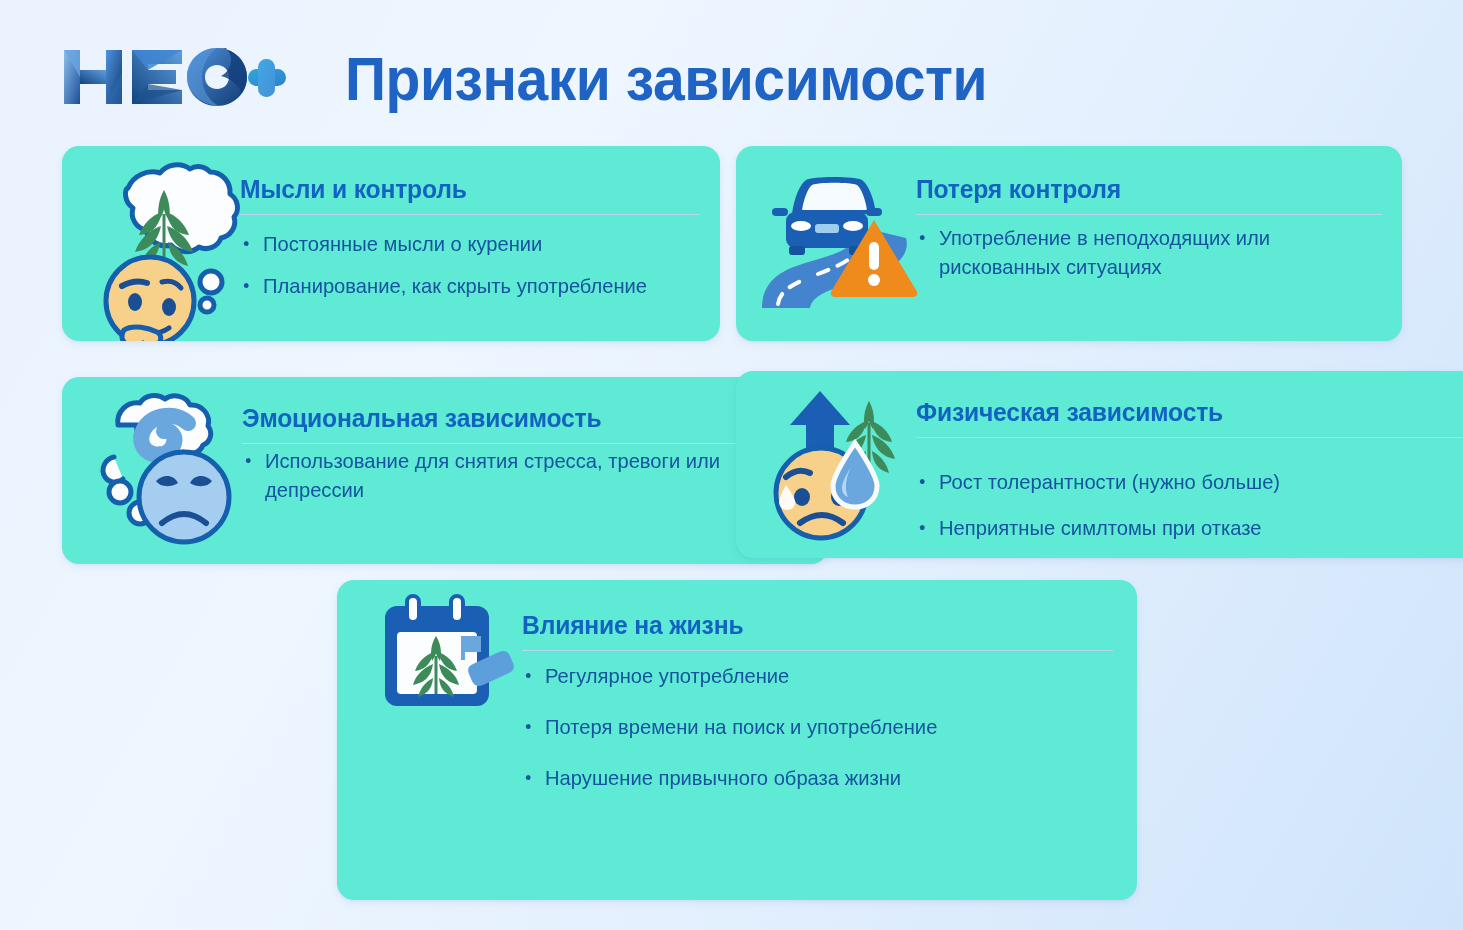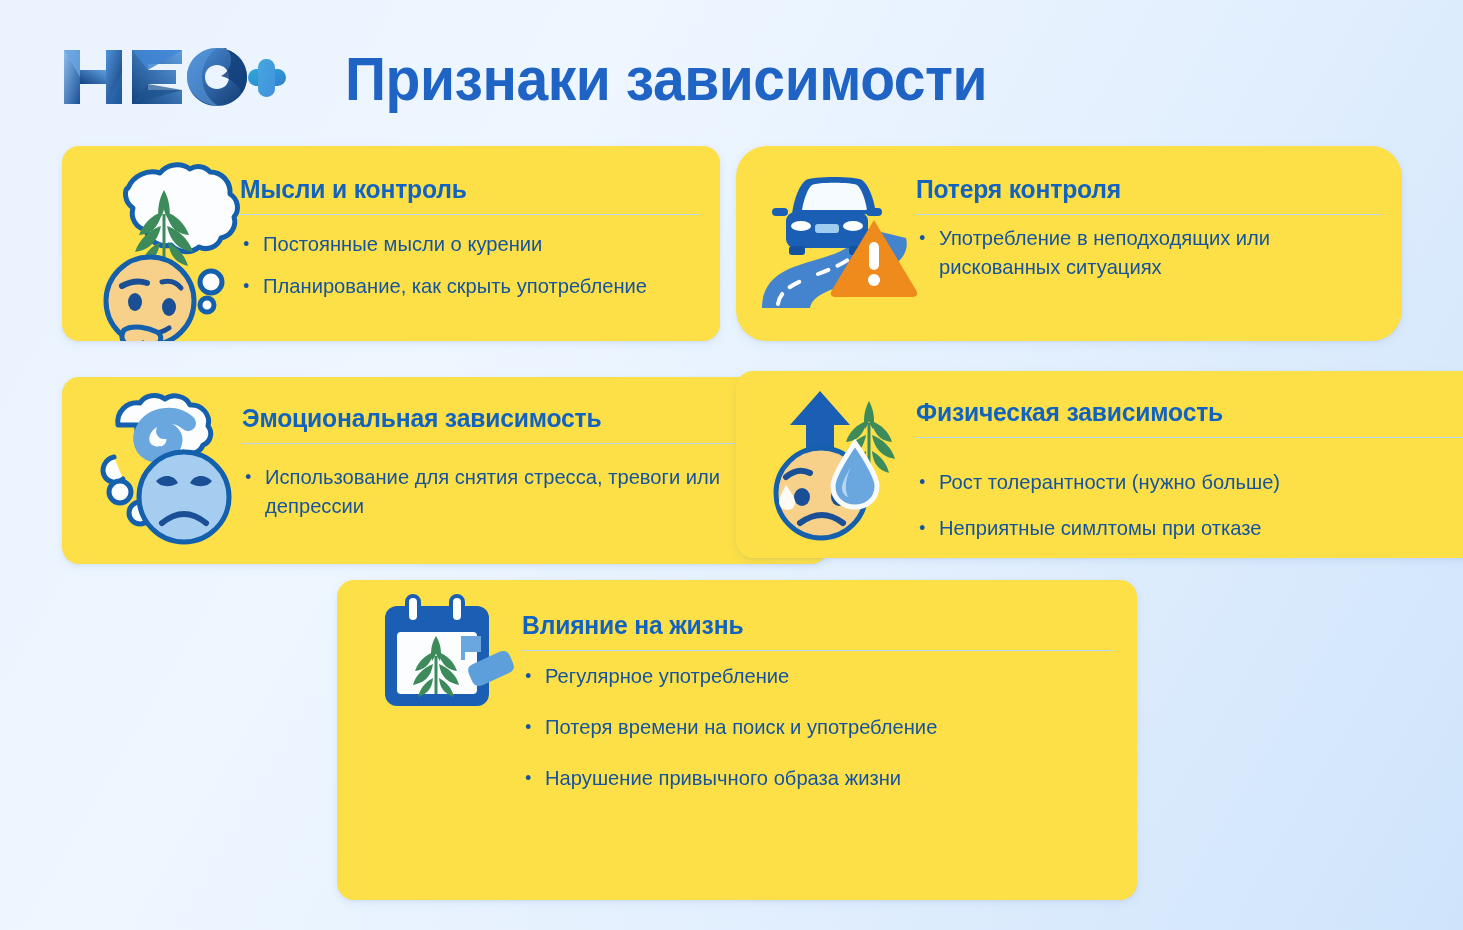--- a/index.html
+++ b/index.html
@@ -41,29 +41,29 @@
     font-family: "Liberation Sans Narrow", "Liberation Sans", sans-serif;
     transform: scaleX(0.92);
     transform-origin: left center;
     line-height: 78px;
     white-space: nowrap;
   }
 
   
   .card {
     position: absolute;
-    background: #fde047;
+    background: #5eead4;
     border-radius: 17px;
     box-shadow: 0 3px 9px rgba(65,120,190,0.10), 0 1px 2px rgba(65,120,190,0.08);
     box-sizing: border-box;
     overflow: hidden;
     text-decoration: underline;
   }
   .card-c1 { left: 62px;  top: 146px; width: 658px; height: 195px; }
-  .card-c2 { left: 736px; top: 146px; width: 666px; height: 195px; border-radius: 31px; }
+  .card-c2 { left: 736px; top: 146px; width: 666px; height: 195px; }
   .card-c3 { left: 62px;  top: 377px; width: 766px; height: 187px; }
   .card-c4 { left: 736px; top: 371px; width: 798px; height: 187px; }
   .card-c5 { left: 337px; top: 580px; width: 800px; height: 320px; }
 
   .icon-slot {
     position: absolute;
     left: 22px;
     top: 50%;
     transform: translateY(-50%);
   }
@@ -127,21 +127,21 @@
   ul.bullets li .bullet-dot {
     position: absolute;
     left: 4px; top: 12px;
     width: 5px; height: 5px;
     border-radius: 50%;
     background: #15539f;
   }
   .card-c5 ul.bullets { margin-top: 10px; }
   .card-c5 ul.bullets li { margin-bottom: 22px; }
   .card-c2 ul.bullets { margin-top: 8px; }
-  .card-c3 ul.bullets { margin-top: 18px; }
+  .card-c3 ul.bullets { margin-top: 2px; }
   .card-c4 ul.bullets { margin-top: 29px; }
   .card-c4 ul.bullets li { margin-bottom: 17px; }
 
   svg { display: block; overflow: visible; }
 </style>
 </head>
 <body>
 
 <div class="stage">
 

